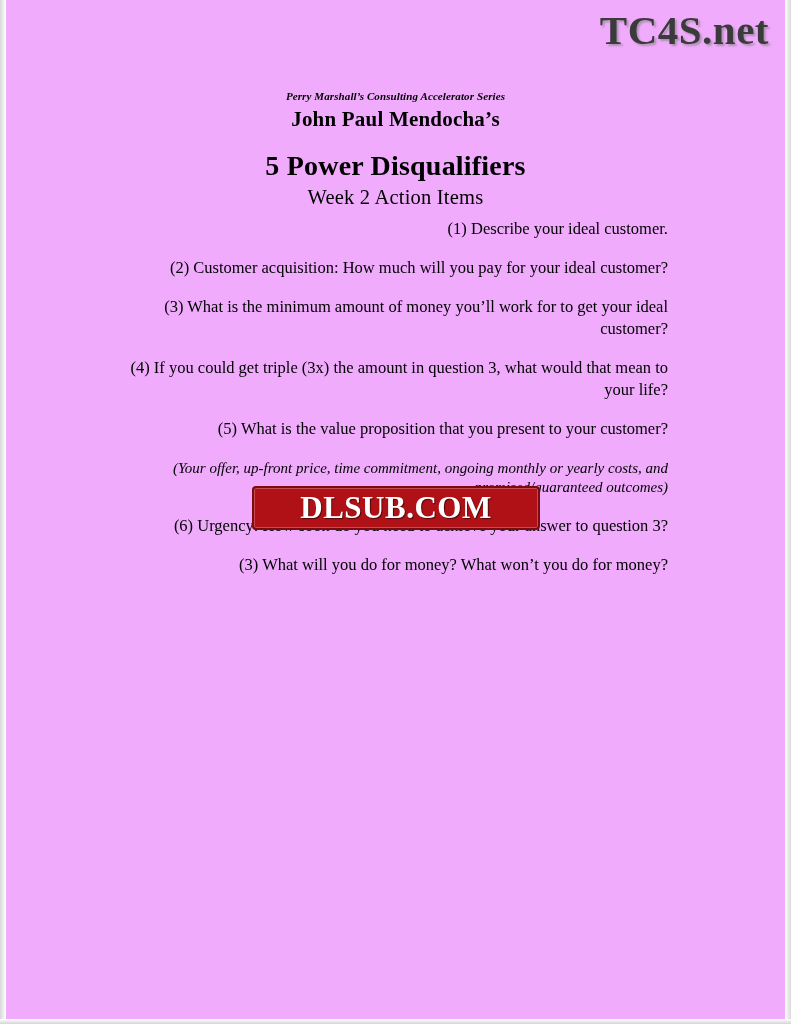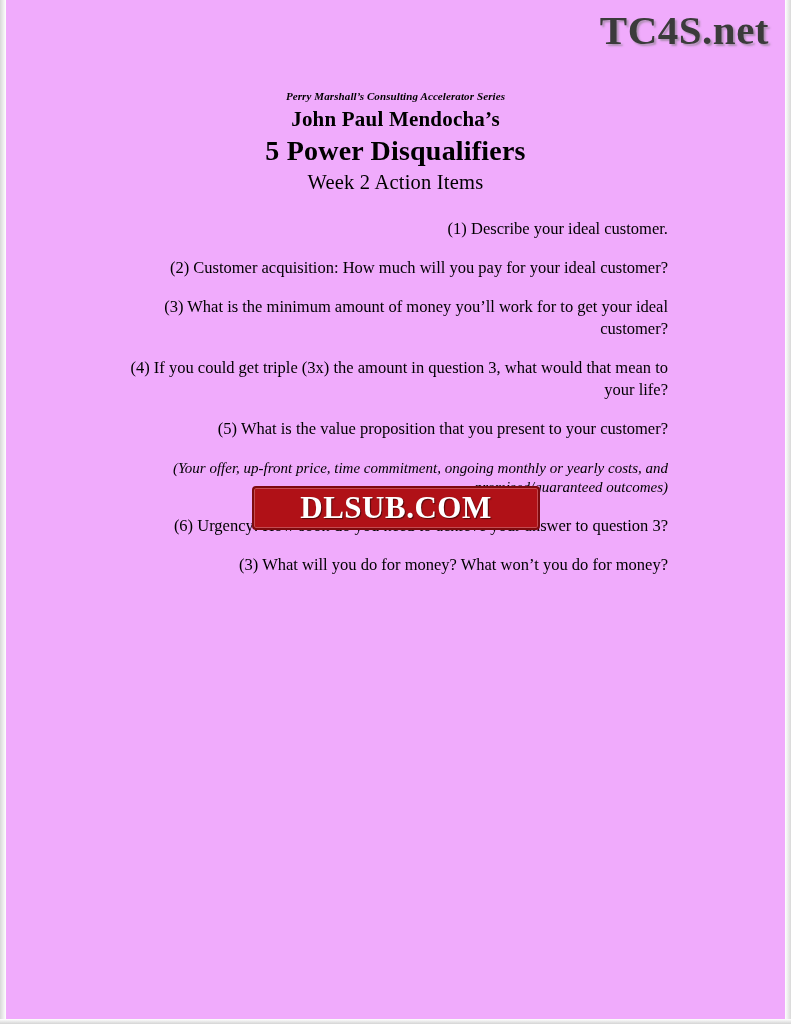--- a/index.html
+++ b/index.html
@@ -71,21 +71,21 @@
     font-style: italic;
     font-weight: bold;
     font-size: 11px;
     letter-spacing: 0.1px;
     margin-bottom: 5px;
   }
   .title-line-1 {
     font-weight: bold;
     font-size: 21px;
     letter-spacing: 0.2px;
-    margin-bottom: 3px;
+    margin-bottom: 18px;
   }
   .title-line-2 {
     font-weight: bold;
     font-size: 28px;
     letter-spacing: 0.2px;
     margin-bottom: 4px;
   }
   .title-line-3 {
     font-size: 20.5px;
     letter-spacing: 0.2px;

